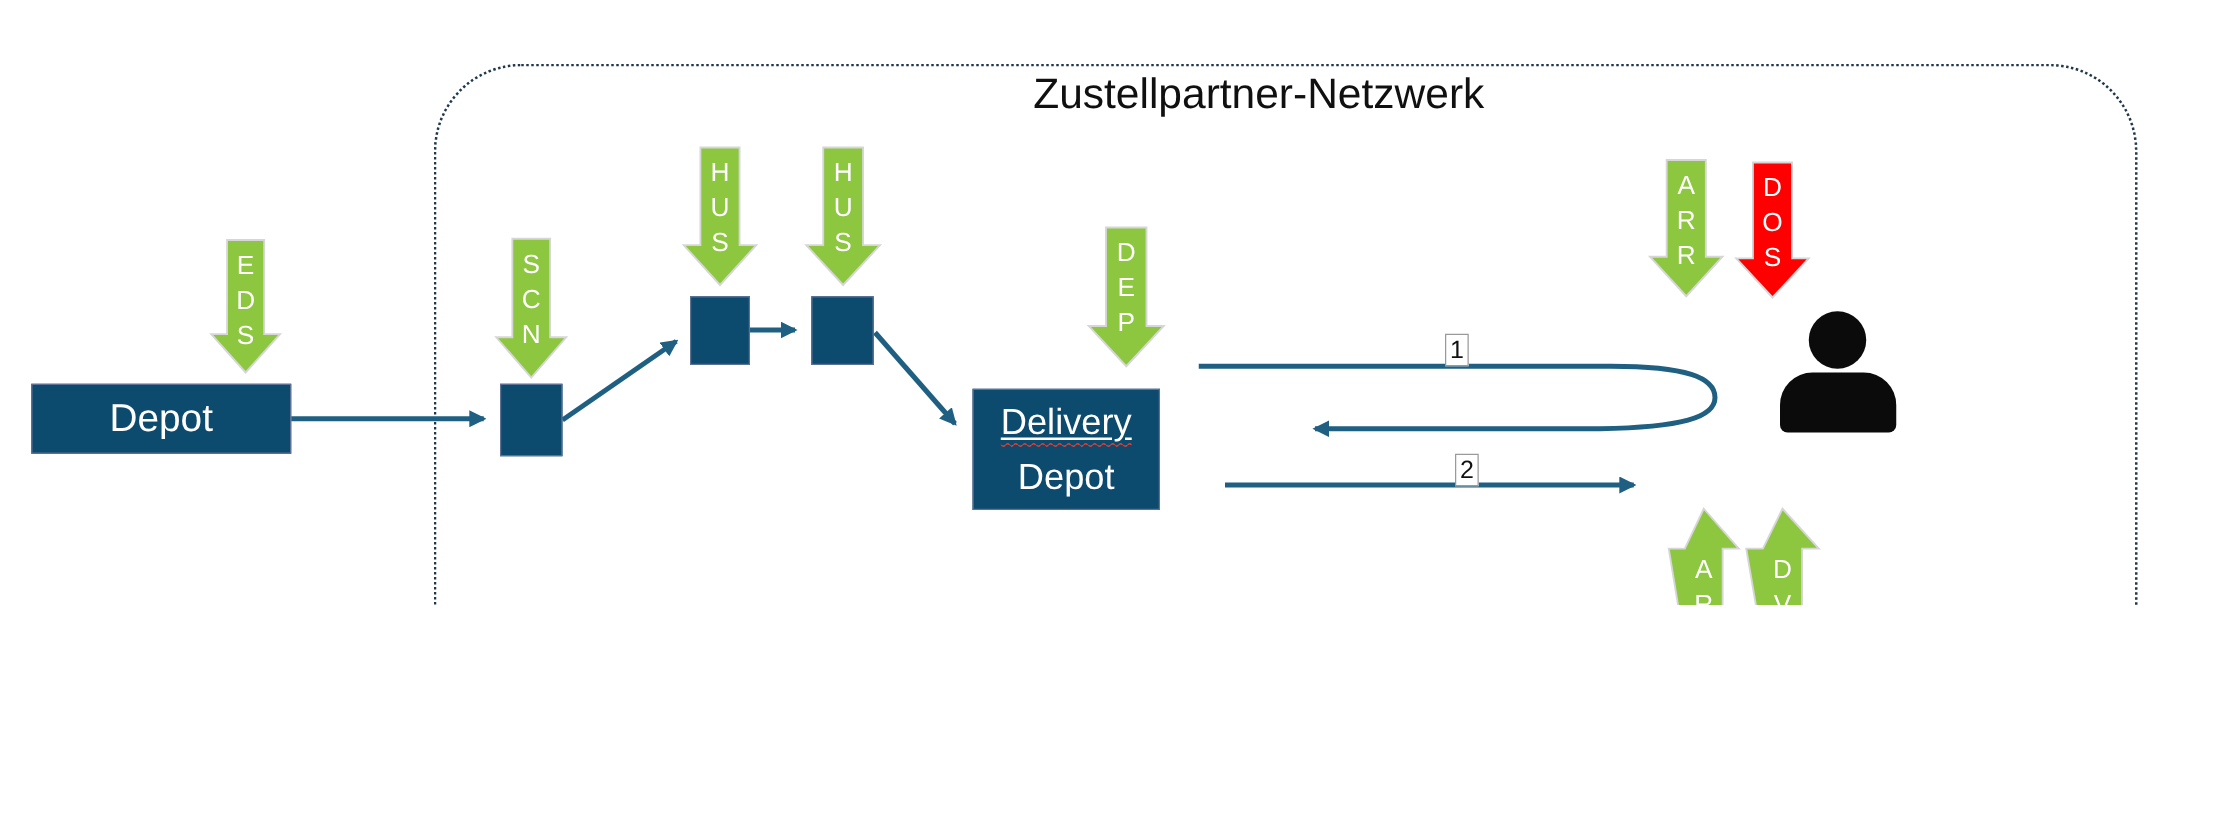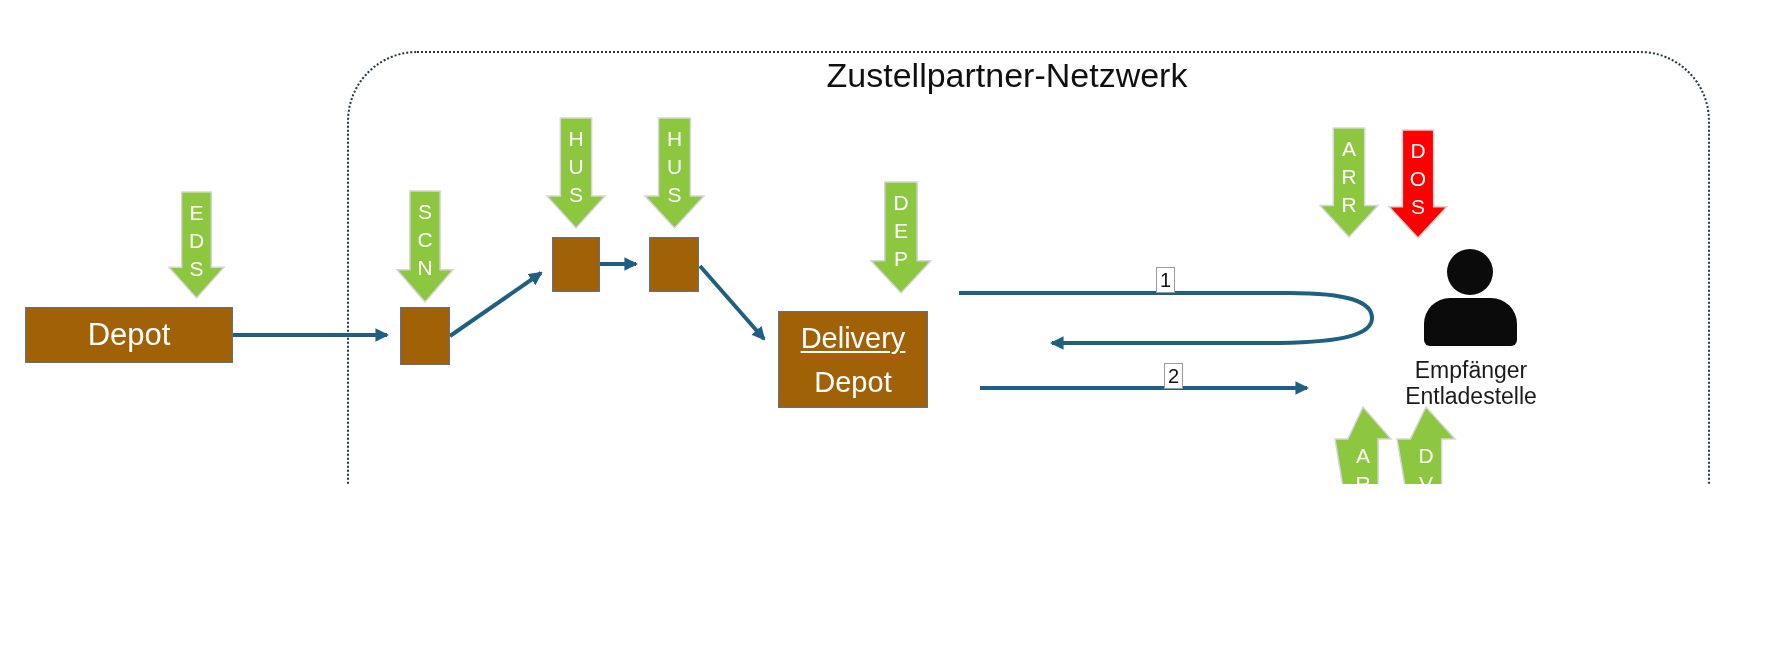--- a/index.html
+++ b/index.html
@@ -27,21 +27,21 @@
   }
   .network-title {
     left: 347px; top: 56px; width: 1320px;
     text-align: center;
     font-size: 34px;
     color: #101010;
   }
 
   
   .node {
-    background: #a16207;
+    background: #0c4a6e;
     border: 1px solid #5d7095;
     box-sizing: border-box;
     color: #ffffff;
     display: flex;
     flex-direction: column;
     align-items: center;
     justify-content: center;
     text-align: left;
   }
   .node-depot      { left: 25px;  top: 307px; width: 208px; height: 56px; font-size: 31px; }
@@ -220,18 +220,14 @@
     <div class="arrow-letters">D
 V
 D</div>
   </div>
 
   <div class="abs step-label step-1">1</div>
   <div class="abs step-label step-2">2</div>
 
   <div class="abs person-head"></div>
   <div class="abs person-body"></div>
-  <div class="abs recipient-label">
-    <span>Empfänger</span>
-    <span>Entladestelle</span>
-  </div>
 
 </div>
 
 </body></html>

